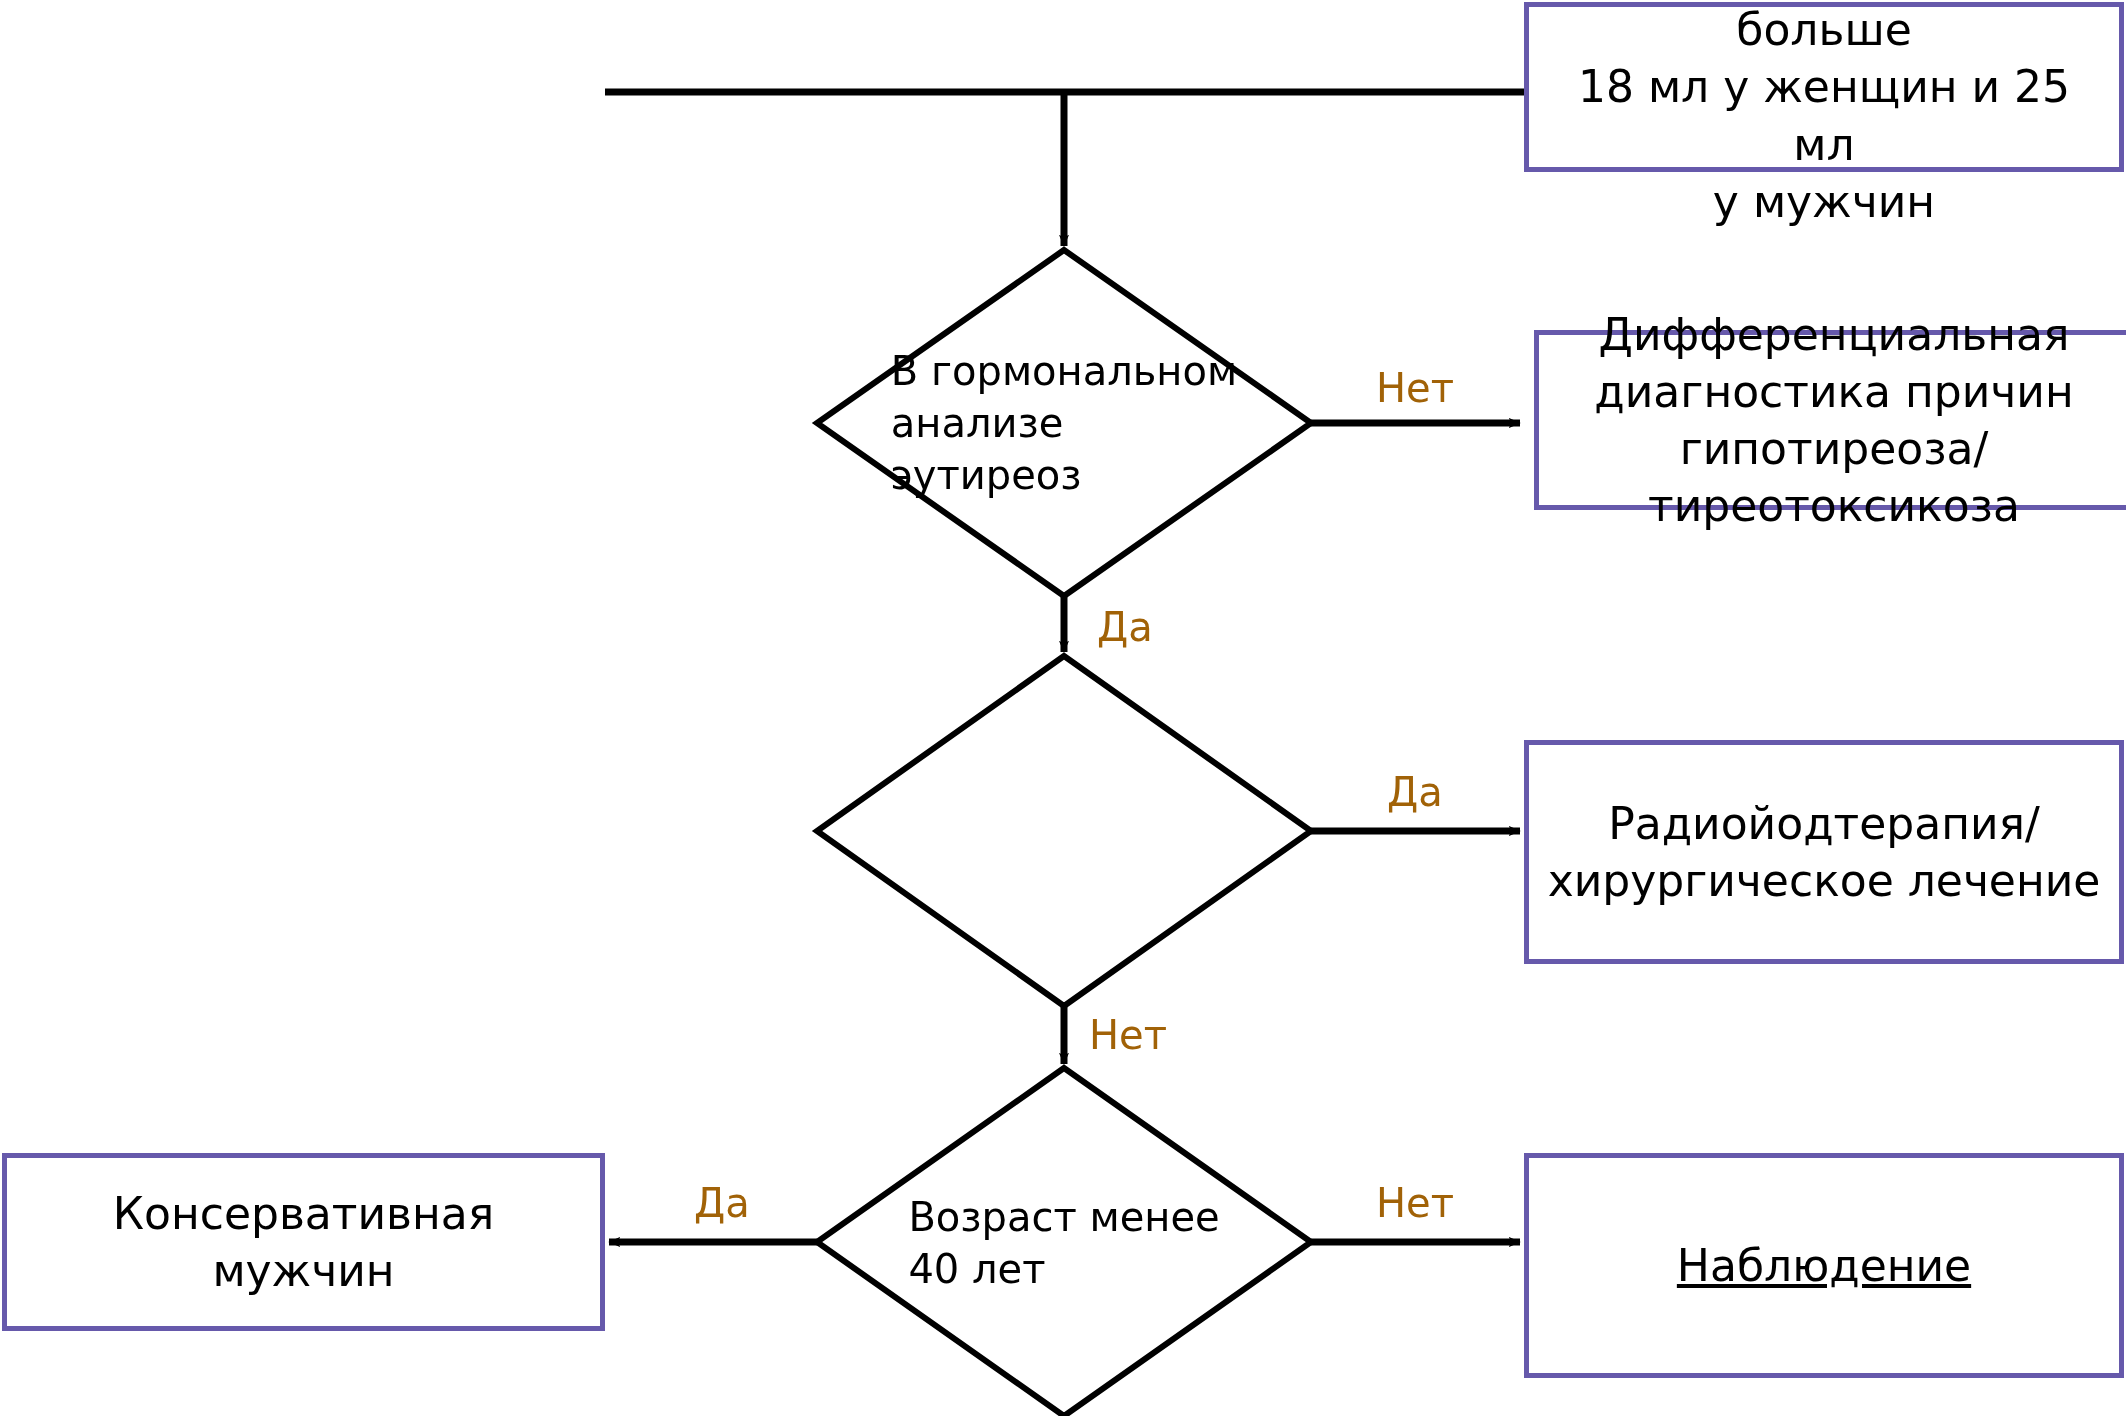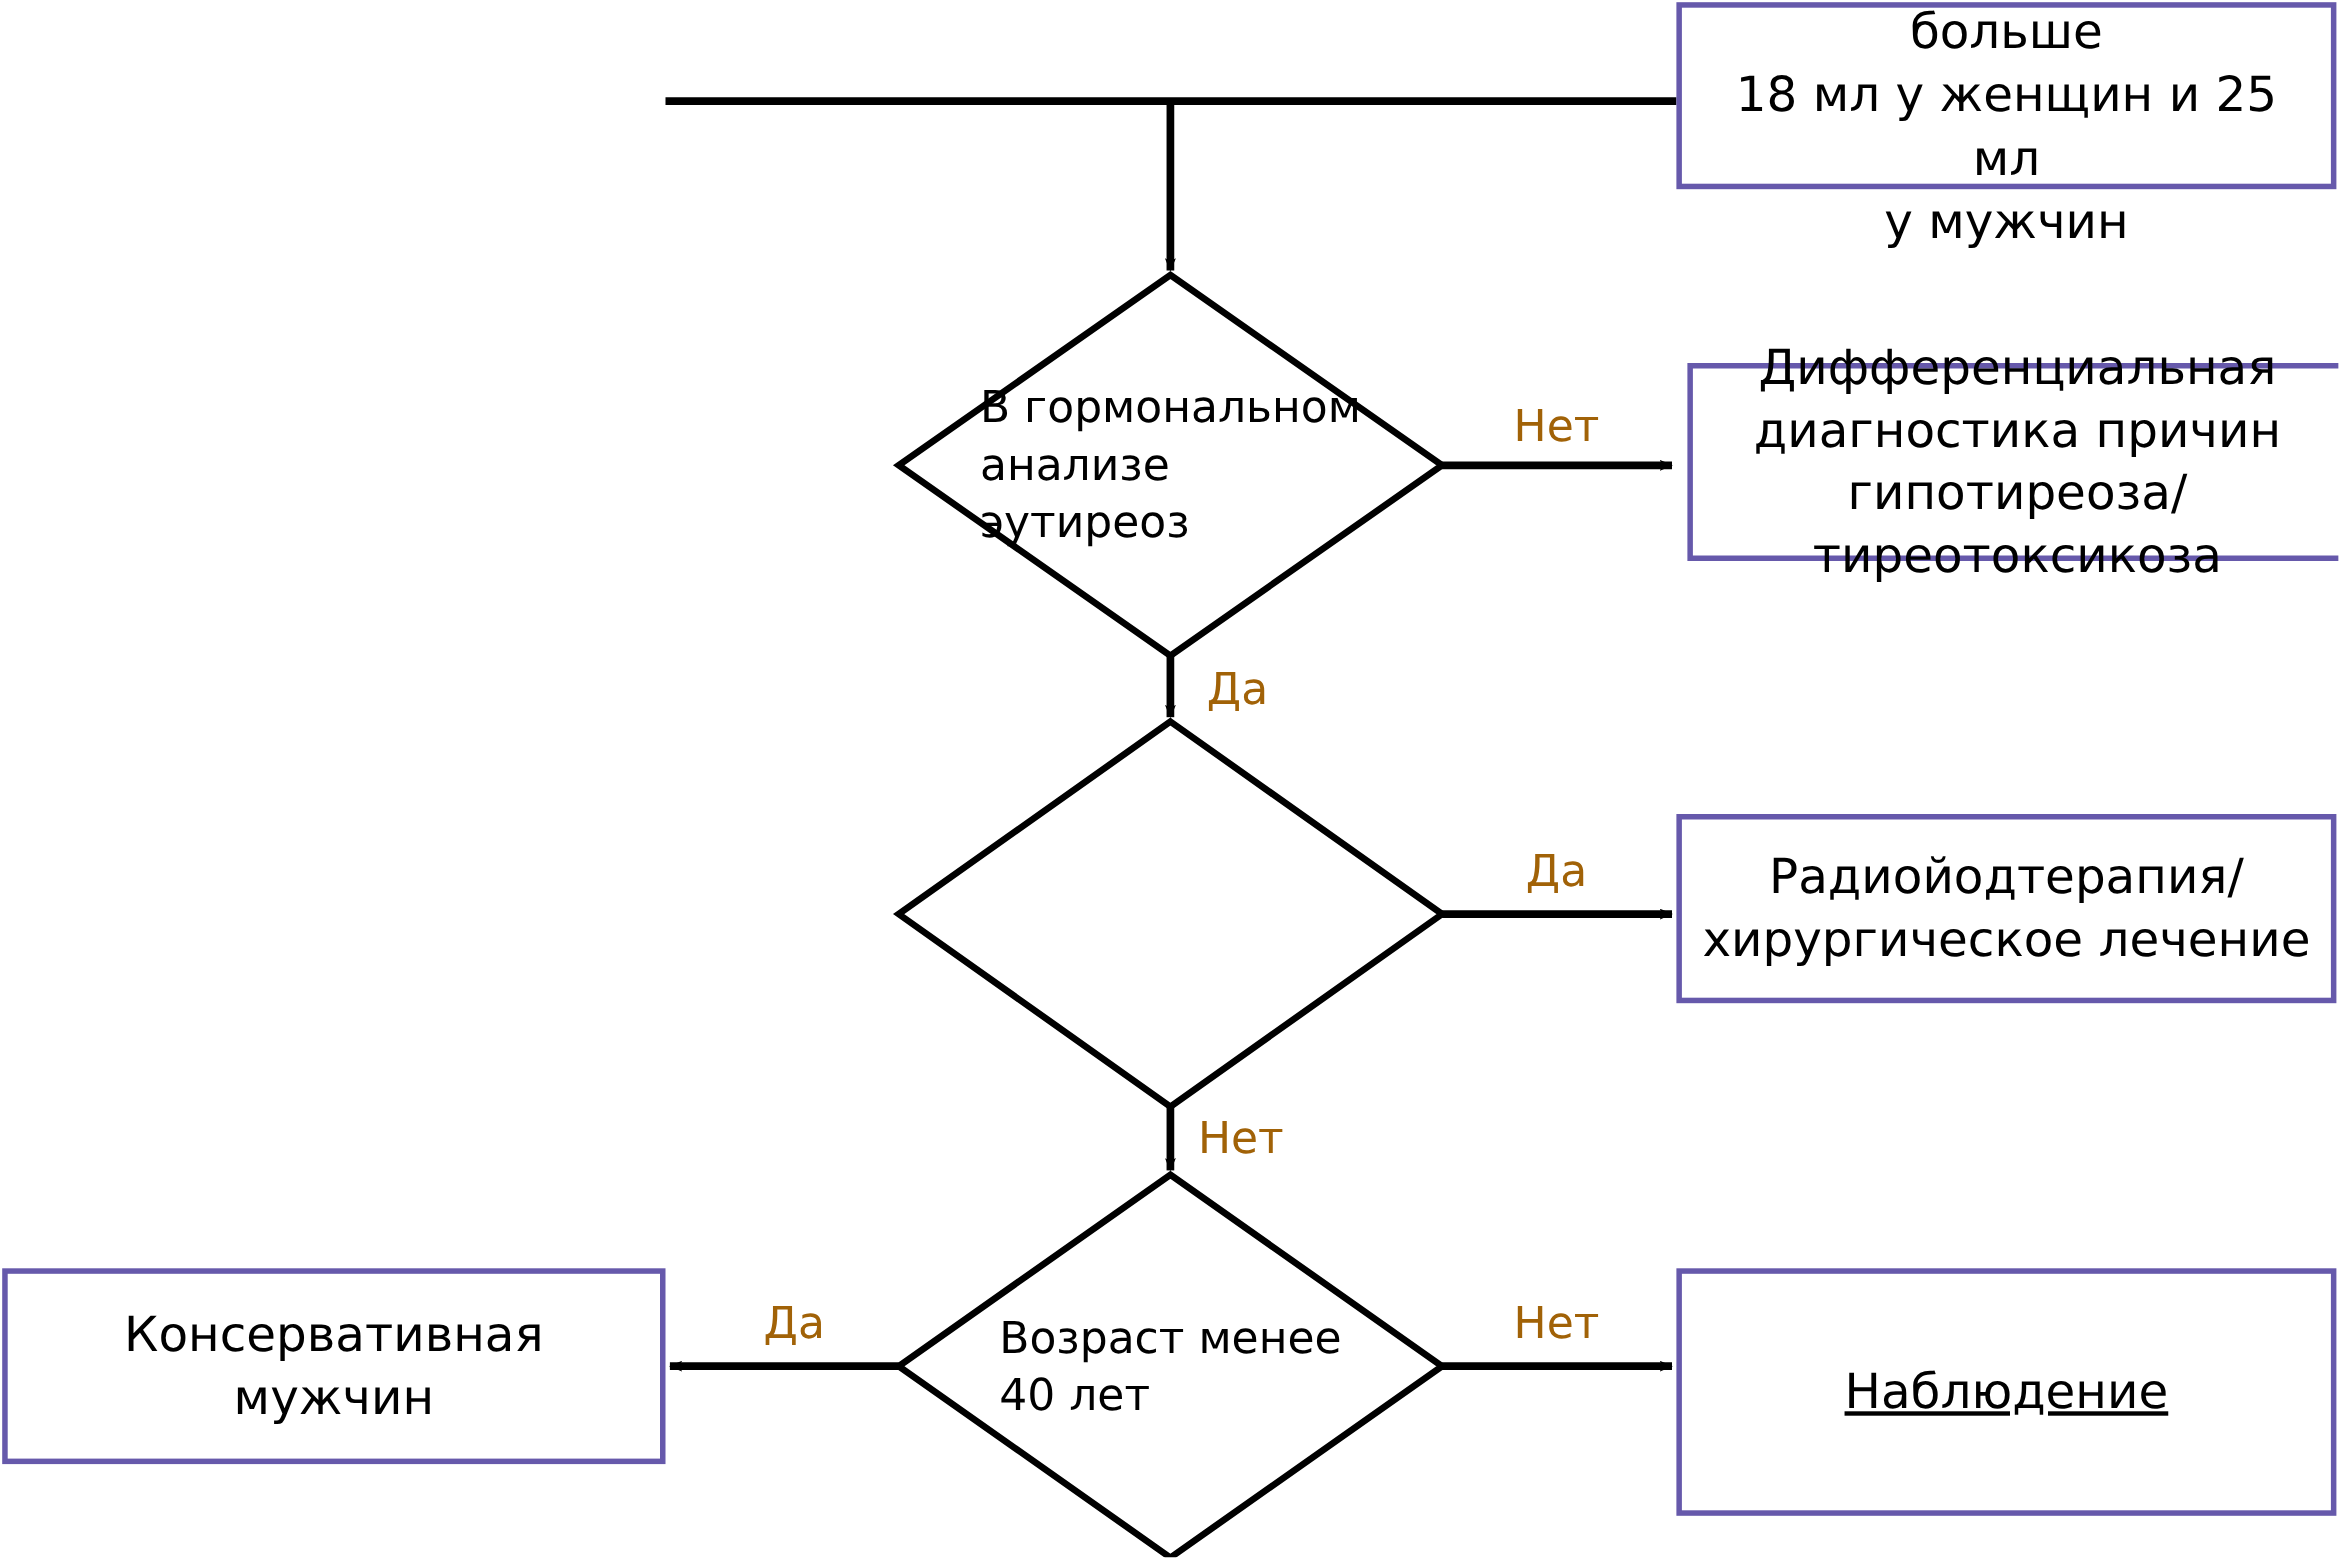--- a/index.html
+++ b/index.html
@@ -98,21 +98,21 @@
 
 
   <div class="node-box" style="left:1524px; top:2px; width:600px; height:170px;">По УЗИ ЩЖ объем больше
 18 мл у женщин и 25 мл
 у мужчин</div>
 
   <div class="node-box" style="left:1524px; top:330px; width:600px; height:180px;margin-left:10px;">Дифференциальная
 диагностика причин
 гипотиреоза/тиреотоксикоза</div>
 
-  <div class="node-box" style="left:1524px; top:740px; width:600px; height:172px;">Радиойодтерапия/
+  <div class="node-box" style="left:1524px; top:740px; width:600px; height:224px;">Радиойодтерапия/
 хирургическое лечение</div>
 
   <div class="node-box" style="left:2px; top:1153px; width:603px; height:178px;">Консервативная мужчин</div>
 
   <div class="node-box" style="left:1524px; top:1153px; width:600px; height:225px;text-decoration:underline;">Наблюдение</div>
 
   <div class="diamond-label" style="left:864px; top:343px; width:400px; height:160px;">В гормональном
 анализе
 эутиреоз</div>
 

